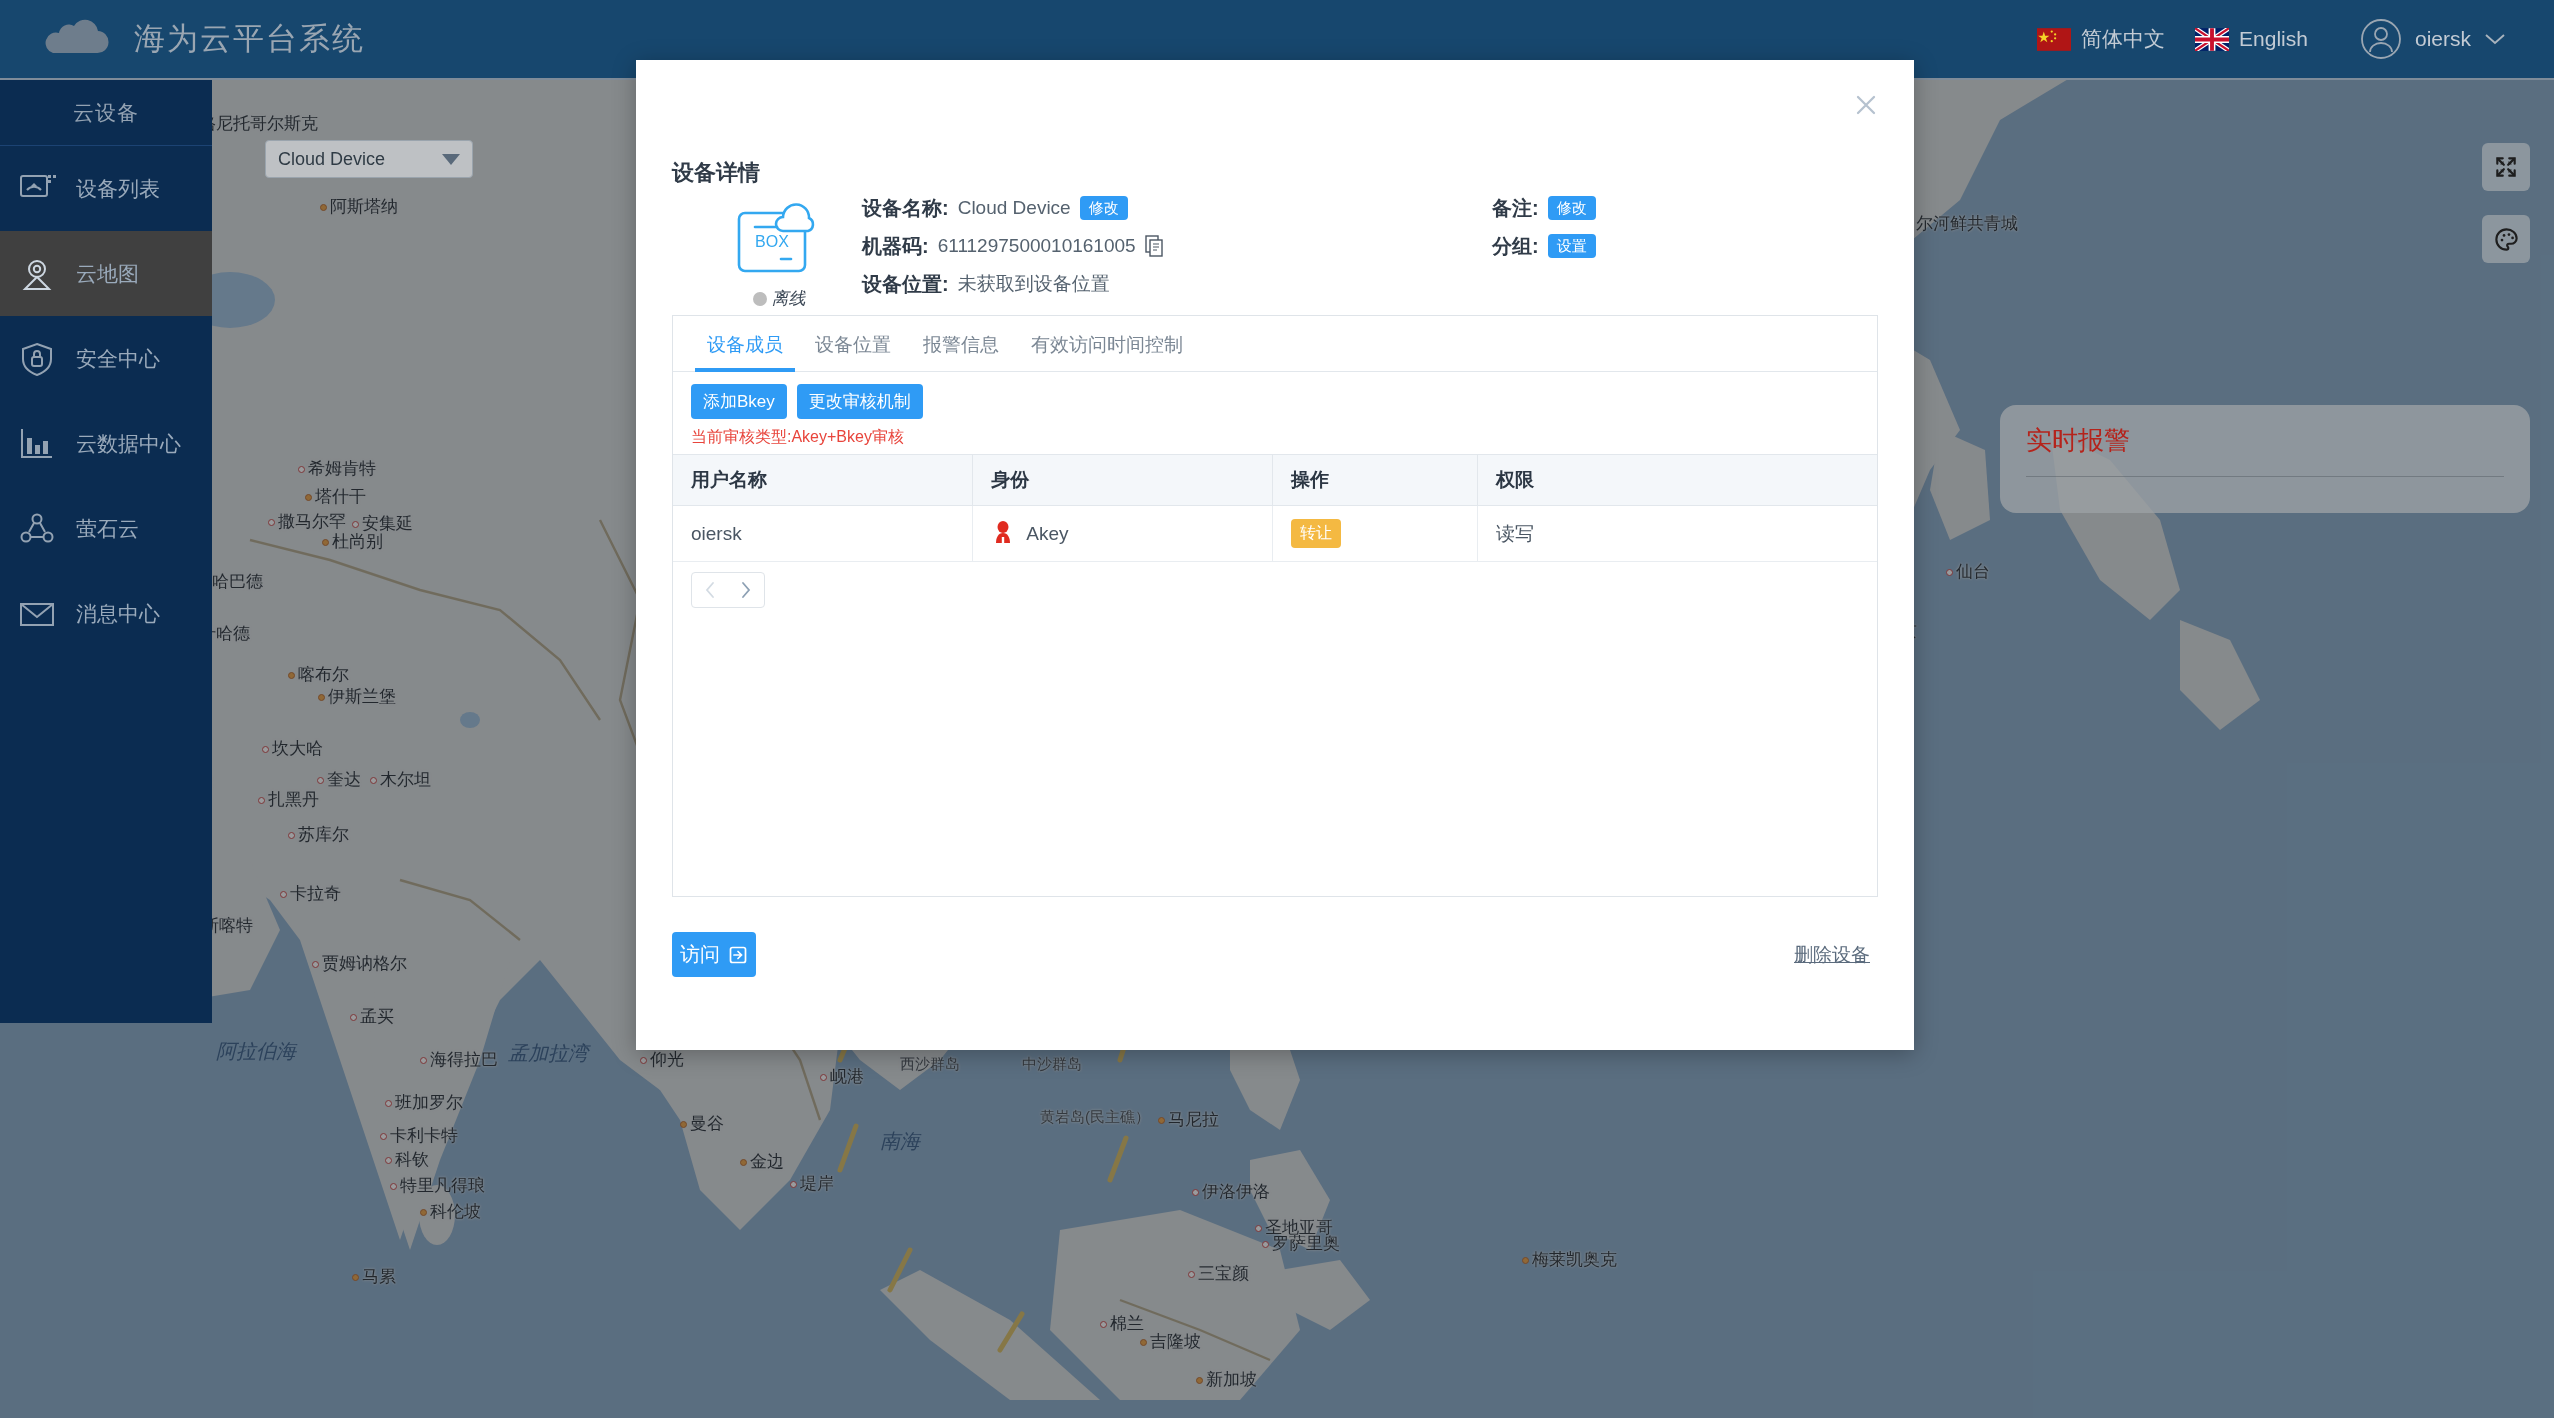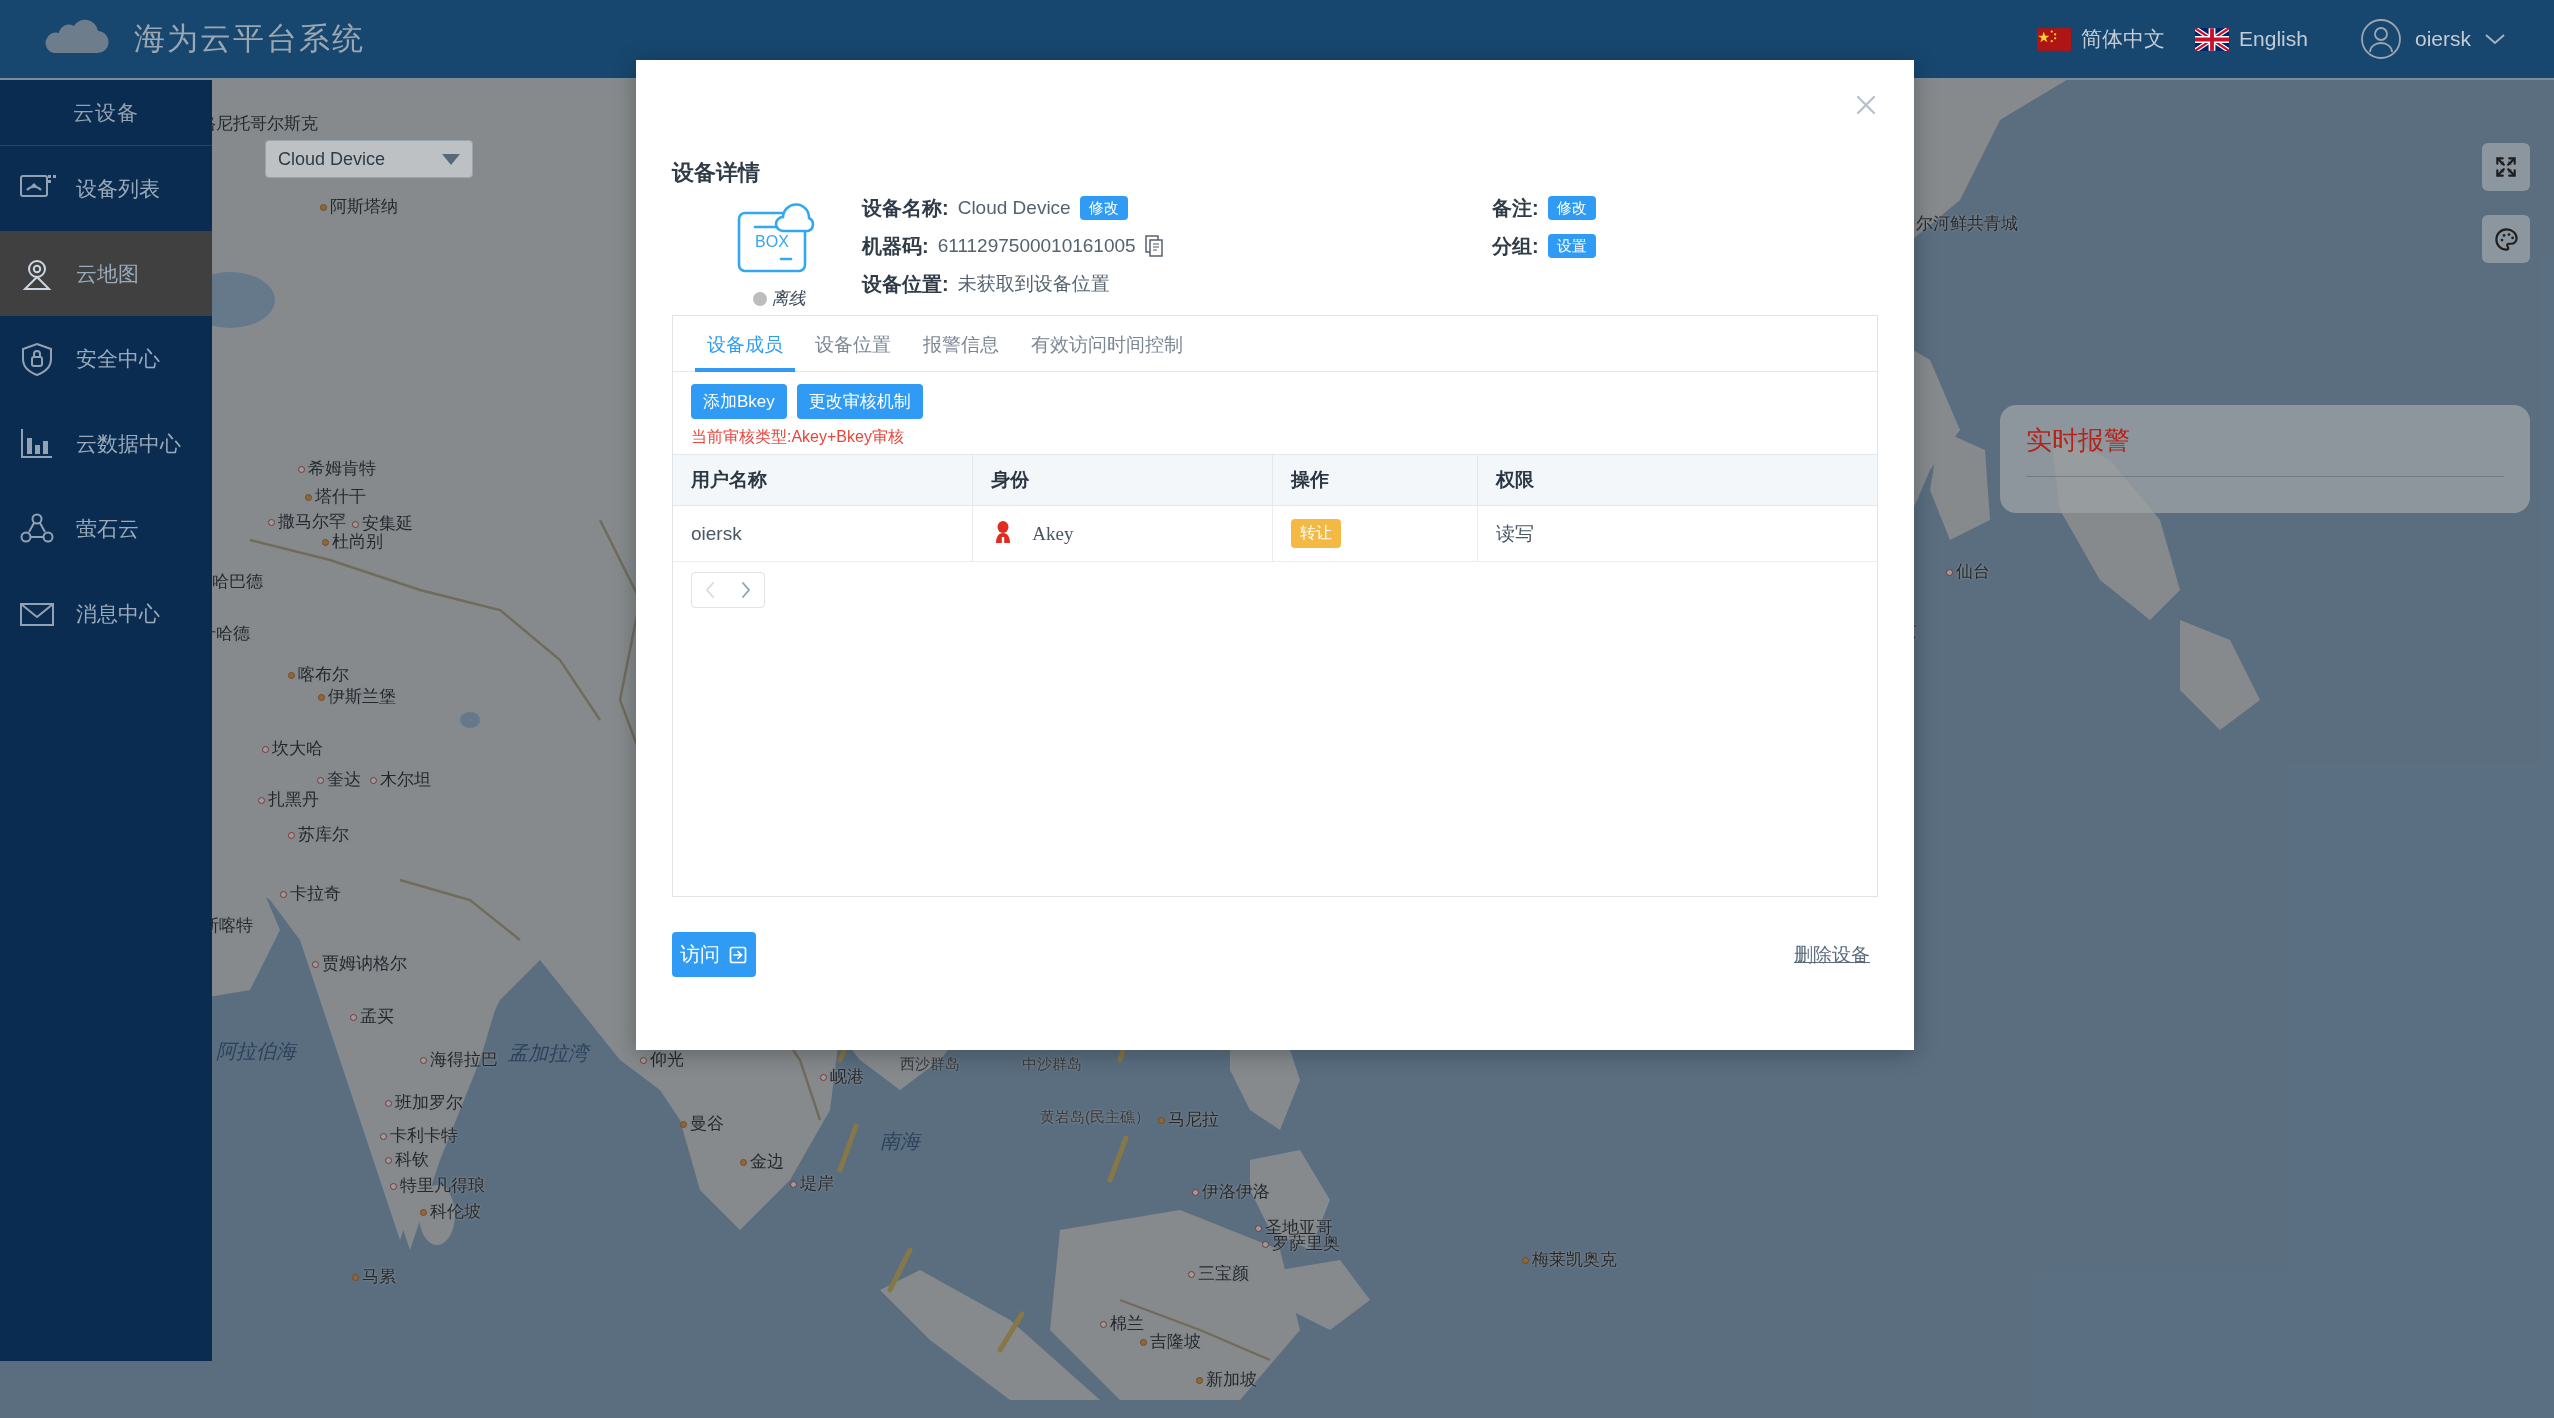--- a/index.html
+++ b/index.html
@@ -57,21 +57,21 @@
   .lang { display: flex; align-items: center; gap: 10px; cursor: pointer; }
   .lang span { font-size: 21px; color: #c3cbd4; }
   .flag { width: 34px; height: 23px; display: block; }
   #userbox { display: flex; align-items: center; gap: 13px; cursor: pointer; margin-left: 22px;}
   #userbox .uname { font-size: 21px; color: #c3cbd4; }
   .avatar-circle { width: 42px; height: 42px; }
   .chev-down { width: 22px; height: 14px; }
 
   
   #sidebar {
-    position: absolute; top: 80px; left: 0; width: 212px; height: 1281px;
+    position: absolute; top: 80px; left: 0; width: 212px; height: 943px;
     background: #0b2c51; z-index: 35;
   }
   #sidebar-head {
     height: 66px; display: flex; align-items: center; justify-content: center;
     color: #93a2b2; font-size: 21px; letter-spacing: 1px;
     border-bottom: 1px solid #1c4373;
   }
   .side-item {
     height: 85px; display: flex; align-items: center; gap: 20px;
     padding-left: 18px; cursor: pointer; color: #9aaabb; font-size: 21px;
@@ -179,21 +179,21 @@
     text-align: left; font-size: 19px; color: #2c3744; padding: 12px 18px; font-weight: bold;
   }
   table.member th:last-child { border-right: none; }
   table.member td {
     border-bottom: 1px solid #e9edf1; border-right: 1px solid #e9edf1;
     font-size: 19px; color: #4a5663; padding: 13px 18px; height: 54px;
   }
   table.member td:last-child { border-right: none; }
   .col-user { width: 300px; } .col-id { width: 300px; }
   .col-op { width: 205px; } .col-perm { width: 400px; }
-  .identity { display: flex; align-items: center; gap: 17px; font-family: Liberation Serif, serif; }
+  .identity { display: flex; align-items: center; gap: 11px; }
   .transfer-btn {
     background: #f4b942; color: #fff; font-size: 16px; border-radius: 4px;
     padding: 4px 9px; cursor: pointer; display: inline-block;
   }
   #pager { margin: 10px 0 0 18px; display: inline-flex; border: 1px solid #dfe4e9; border-radius: 4px; }
   #pager div {
     width: 36px; height: 34px; display: flex; align-items: center; justify-content: center;
     cursor: pointer;
   }
   

